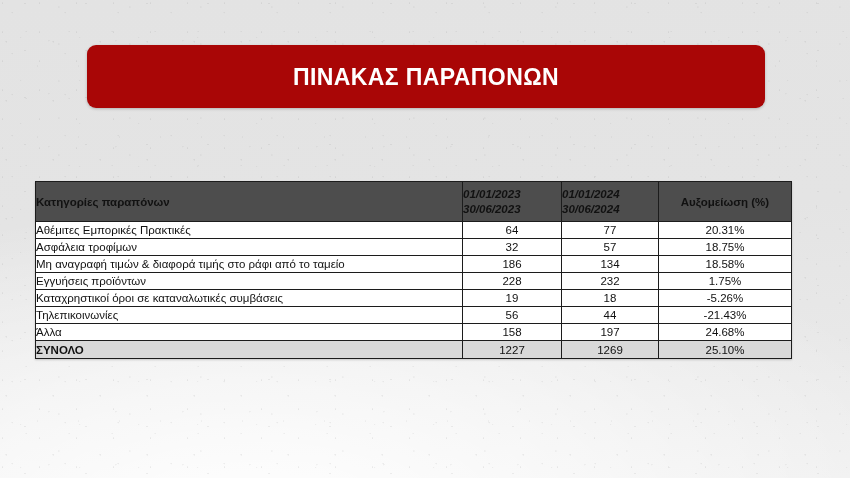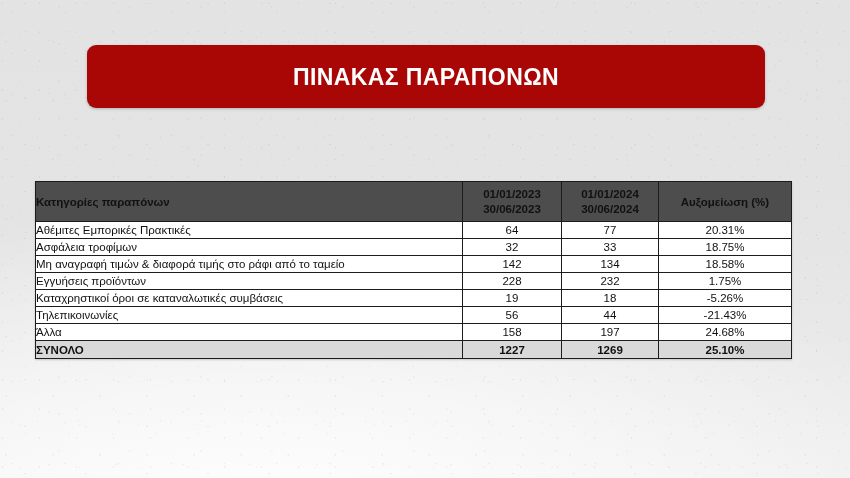--- a/index.html
+++ b/index.html
@@ -94,44 +94,45 @@
     height: 40px;
     font-size: 11.5px;
     border-color: #1c1c1c;
   }
   th.col-label {
     text-align: left;
     padding-left: 5px;
     vertical-align: middle;
   }
   th.col-date {
-    text-align: center;
+    text-align: left;
     vertical-align: middle;
     line-height: 15px;
+    font-style: italic;
   }
   th.col-change {
     text-align: center;
     vertical-align: middle;
   }
   tbody td {
     height: 17px;
     background: #ffffff;
   }
   td.cell-label {
     text-align: left;
     padding-left: 5px;
     white-space: nowrap;
   }
   td.cell-num {
     text-align: center;
     font-weight: normal;
   }
   tbody tr.total-row td {
     background: #d9d9d9;
-    font-weight: bold;
+    font-weight: normal;
     height: 18px;
   }
   tbody tr.total-row td.cell-label {
     font-weight: bold;
   }
   .date-top, .date-bot { display: block; }
 </style>
 </head>
 <body>
 
@@ -166,26 +167,26 @@
     <tbody>
       <tr>
         <td class="cell-label">Αθέμιτες Εμπορικές Πρακτικές</td>
         <td class="cell-num">64</td>
         <td class="cell-num">77</td>
         <td class="cell-num">20.31%</td>
       </tr>
       <tr>
         <td class="cell-label">Ασφάλεια τροφίμων</td>
         <td class="cell-num">32</td>
-        <td class="cell-num">33</td>
+        <td class="cell-num">57</td>
         <td class="cell-num">18.75%</td>
       </tr>
       <tr>
         <td class="cell-label">Μη αναγραφή τιμών &amp; διαφορά τιμής στο ράφι από το ταμείο</td>
-        <td class="cell-num">142</td>
+        <td class="cell-num">186</td>
         <td class="cell-num">134</td>
         <td class="cell-num">18.58%</td>
       </tr>
       <tr>
         <td class="cell-label">Εγγυήσεις προϊόντων</td>
         <td class="cell-num">228</td>
         <td class="cell-num">232</td>
         <td class="cell-num">1.75%</td>
       </tr>
       <tr>

